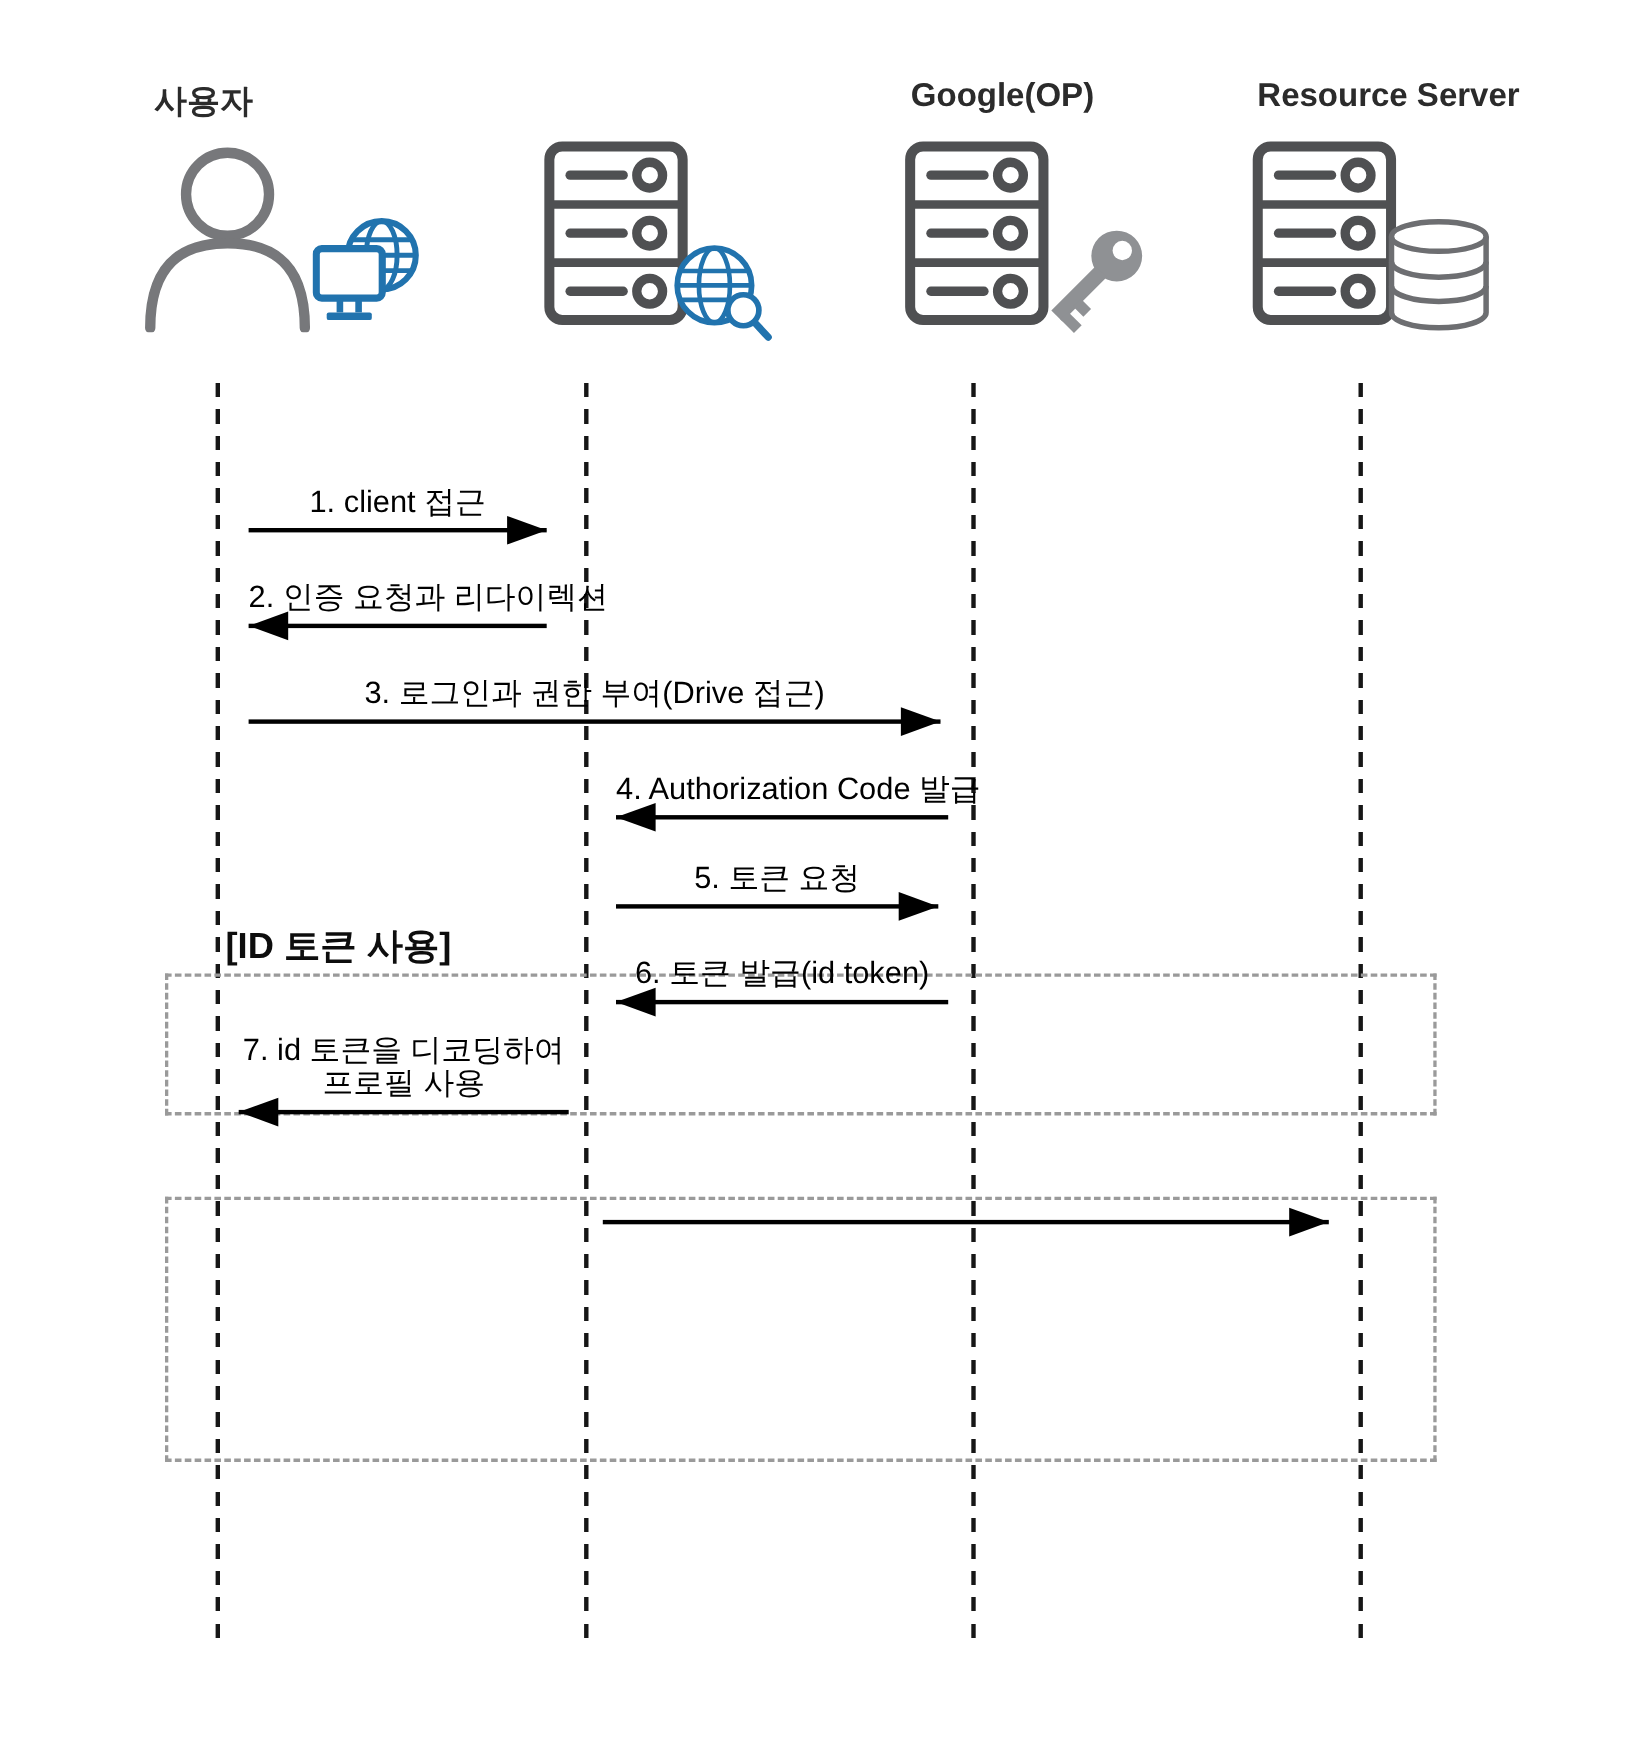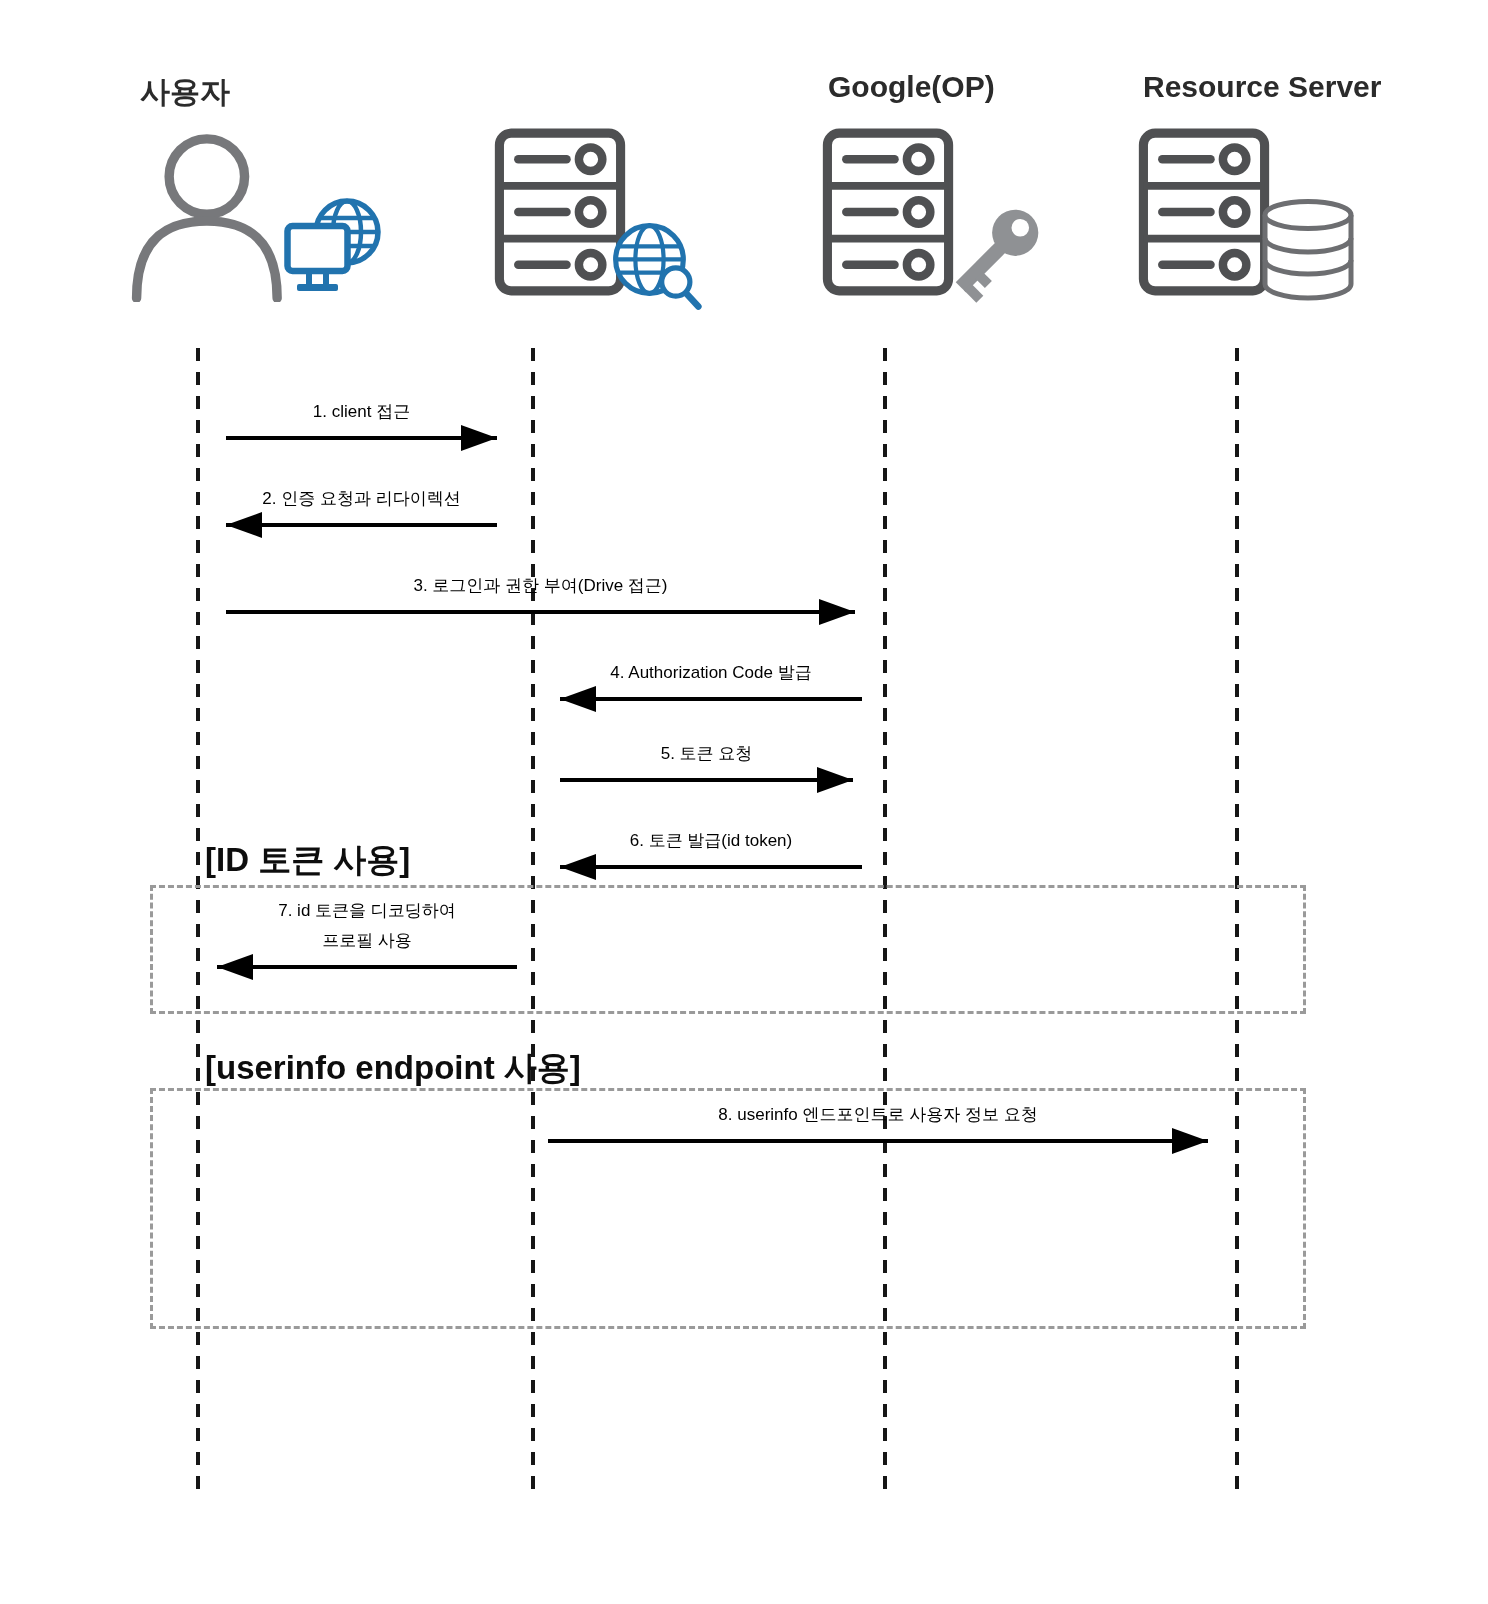--- a/index.html
+++ b/index.html
@@ -13,21 +13,21 @@
   
   .lifeline{position:absolute;top:348px;height:1148px;width:3.5px;
             background:repeating-linear-gradient(to bottom,#161616 0 13px,transparent 13px 24px);}
 
   
   .fragment{position:absolute;border:3px dashed #9a9a9a;background:transparent;}
   .fragment-label{position:absolute;font-size:33px;font-weight:bold;color:#0d0d0d;white-space:nowrap;}
 
   
   .msg{position:absolute;}
-  .msg .lbl{font-size:17px;line-height:30px;text-align:center;color:#000;white-space:nowrap;}
+  .msg .lbl{font-size:28px;line-height:30px;text-align:center;color:#000;white-space:nowrap;margin-top:44px;}
   .msg .lbl.two-line{white-space:pre-line;}
   .msg .line{position:relative;height:4px;background:#000;margin-top:9px;}
   .msg.right .line::after{content:"";position:absolute;right:0;top:50%;margin-top:-13px;width:0;height:0;
       border-top:13px solid transparent;border-bottom:13px solid transparent;border-left:36px solid #000;}
   .msg.left .line::before{content:"";position:absolute;left:0;top:50%;margin-top:-13px;width:0;height:0;
       border-top:13px solid transparent;border-bottom:13px solid transparent;border-right:36px solid #000;}
 </style>
 </head>
 <body>
 
@@ -129,21 +129,20 @@
   </div>
 
   <div class="lifeline" style="left:196px;"></div>
   <div class="lifeline" style="left:531px;"></div>
   <div class="lifeline" style="left:883px;"></div>
   <div class="lifeline" style="left:1235px;"></div>
 
   <div class="fragment-label" style="left:205px;top:838px;">[ID 토큰 사용]</div>
   <div class="fragment" style="left:150px;top:885px;width:1150px;height:123px;"></div>
 
-  <div class="fragment-label" style="left:205px;top:1046px;">[userinfo endpoint 사용]</div>
   <div class="fragment" style="left:150px;top:1088px;width:1150px;height:235px;"></div>
 
   <div class="msg right" style="left:226px;top:397px;width:271px;">
     <div class="lbl">1. client 접근</div>
     <div class="line"></div>
   </div>
 
   <div class="msg left" style="left:226px;top:484px;width:271px;">
     <div class="lbl">2. 인증 요청과 리다이렉션</div>
     <div class="line"></div>
@@ -169,18 +168,17 @@
     <div class="line"></div>
   </div>
 
   <div class="msg left" style="left:217px;top:896px;width:300px;">
     <div class="lbl two-line">7. id 토큰을 디코딩하여
 프로필 사용</div>
     <div class="line"></div>
   </div>
 
   <div class="msg right" style="left:548px;top:1100px;width:660px;">
-    <div class="lbl">8. userinfo 엔드포인트로 사용자 정보 요청</div>
     <div class="line"></div>
   </div>
 
 
 </div>
 
 </body></html>

